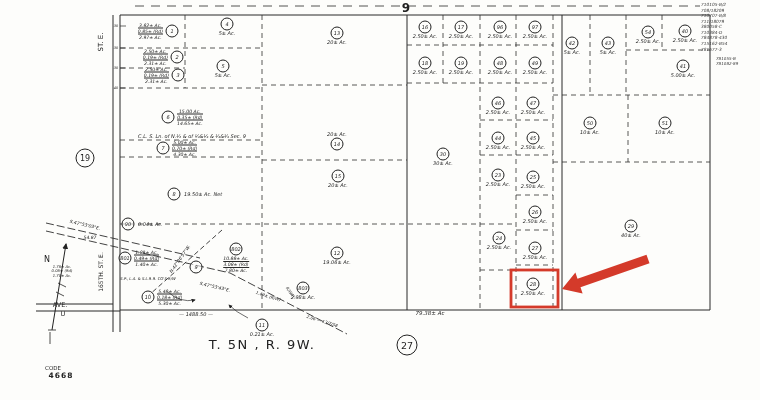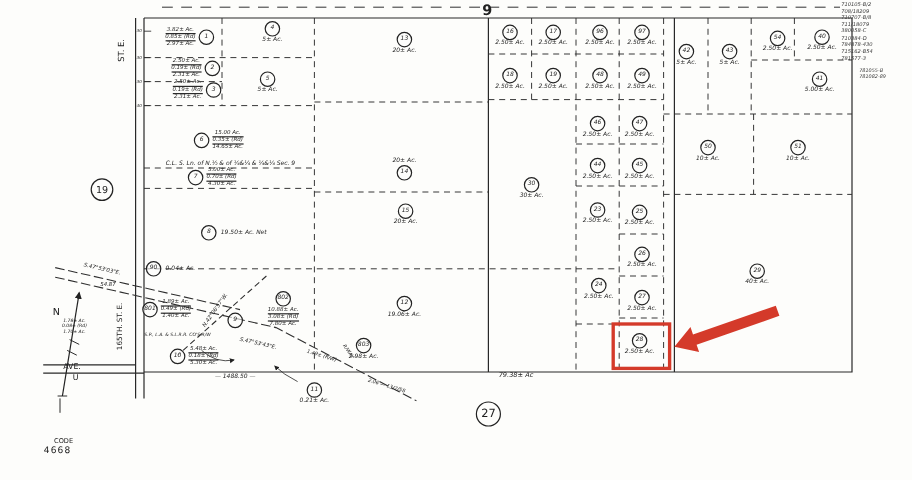--- a/index.html
+++ b/index.html
@@ -337,22 +337,23 @@
         </div>
       </div>
       <div class="parcel" style="left: 262px; top: 325px;">
         <div class="pcircle">11</div>
         <div class="plabel">0.21± Ac.</div>
       </div>
     </div>
 
   <div id="annotation-layer">
       <div class="anno" style="left: 406px; top: 9px; font-size: 12px; font-style: normal; font-weight: bold;">9</div>
+      <div class="anno" style="left: 262px; top: 345px; font-size: 13px; font-style: normal; letter-spacing: 1.5px;">T. 5N , R. 9W.</div>
       <div class="anno" style="left: 53px; top: 368px; font-size: 5.5px; font-style: normal;">CODE</div>
-      <div class="anno" style="left: 48px; top: 376px; font-size: 7.5px; font-style: normal; letter-spacing: 1px;">4668</div>
+      <div class="anno" style="left: 61px; top: 376px; font-size: 7.5px; font-style: normal; letter-spacing: 1px; font-weight: bold;">4668</div>
       <div class="anno" style="left: 101px; top: 42px; font-size: 7px; font-style: normal; transform: translate(-50%, -50%) rotate(-90deg);">ST. E.</div>
       <div class="anno" style="left: 101px; top: 272px; font-size: 6px; font-style: normal; transform: translate(-50%, -50%) rotate(-90deg);">165TH.  ST. E.</div>
       <div class="anno" style="left: 60px; top: 306px; font-size: 6.5px; font-style: normal;">AVE.</div>
       <div class="anno" style="left: 63px; top: 315px; font-size: 6.5px; font-style: normal;">U</div>
       <div class="anno" style="left: 47px; top: 260px; font-size: 8px; font-style: normal;">N</div>
       <div class="anno" style="left: 90px; top: 238px; font-size: 4.5px;">54.87</div>
       <div class="anno" style="left: 85px; top: 225px; font-size: 4.5px; transform: translate(-50%, -50%) rotate(13deg);">S.47°53'03"E.</div>
       <div class="anno" style="left: 215px; top: 287px; font-size: 4.5px; transform: translate(-50%, -50%) rotate(13deg);">S.47°53'43"E.</div>
       <div class="anno" style="left: 180px; top: 259px; font-size: 4.5px; transform: translate(-50%, -50%) rotate(-55deg);">N.42°06'57"W.</div>
       <div class="anno" style="left: 148px; top: 279px; font-size: 3.8px;">S.P., L.A. &amp; S.L.R.R. CO'S R/W</div>

